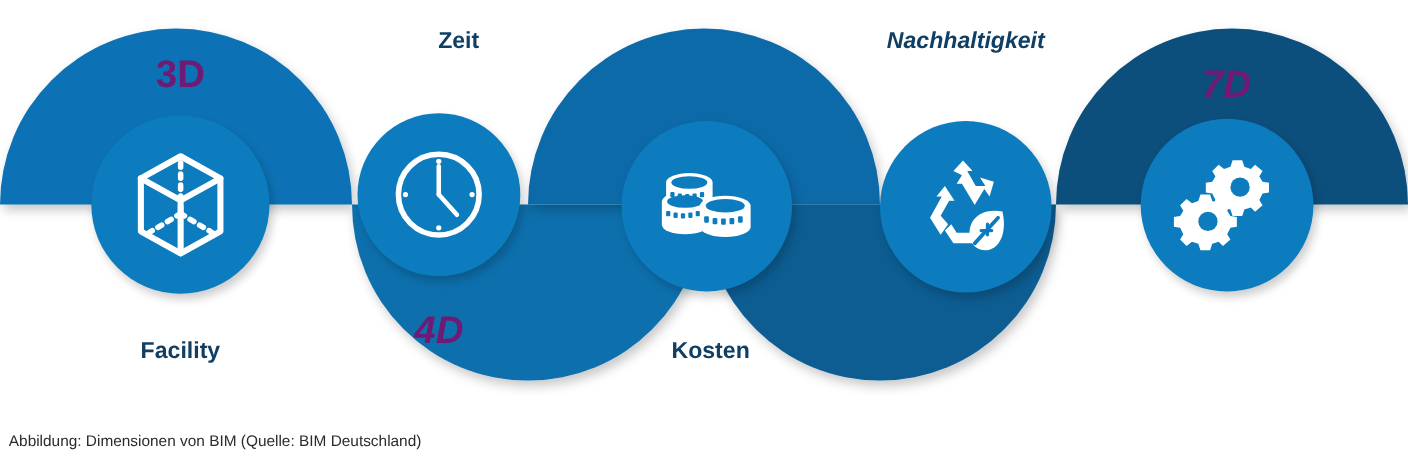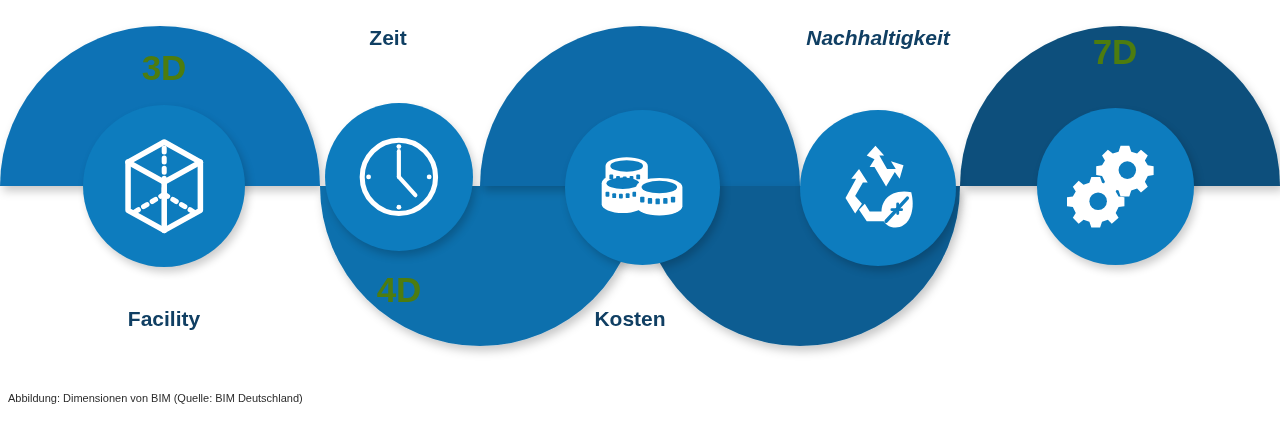--- a/index.html
+++ b/index.html
@@ -42,21 +42,21 @@
   }
 
   .node-icon {
     width: 62%;
     height: 62%;
     display: block;
   }
 
   .dim-label {
     position: absolute;
-    color: #4d7c0f;
+    color: #701a75;
     font-weight: bold;
     font-size: 35px;
     letter-spacing: 0px;
     text-align: center;
     white-space: nowrap;
     line-height: 1;
   }
 
   .name-label {
     position: absolute;
@@ -66,21 +66,21 @@
     text-align: center;
     white-space: nowrap;
     line-height: 1.18;
   }
 
   .caption {
     position: absolute;
     left: 8px;
     top: 392px;
     color: #2b2b2b;
-    font-size: 11px;
+    font-size: 14px;
     font-weight: normal;
     white-space: nowrap;
   }
 </style>
 </head>
 <body>
 
 <div id="figure">
 
   <svg class="wave-svg" viewBox="0 0 1280 380" preserveAspectRatio="none">
@@ -197,30 +197,30 @@
       <circle cx="62" cy="33" r="9" fill="#0d7cbe"></circle>
       <g fill="#ffffff">
         <path d="M36 46 l6 2 l4 -4 l7 6 l-3 5 l3 5 l6 1 l0 9 l-6 1 l-3 6 l3 5 l-7 6 l-4 -4 l-6 2 l-2 6 l-9 0 l-2 -6 l-6 -2 l-5 4 l-6 -6 l3 -5 l-3 -6 l-6 -1 l0 -9 l6 -1 l3 -5 l-3 -5 l6 -6 l5 4 l6 -2 l2 -6 l9 0 z"></path>
       </g>
       <circle cx="32" cy="65" r="9" fill="#0d7cbe"></circle>
     </svg>
   </div>
 
   <div class="dim-label" style="left:104px; top:50px; width:120px;">3D</div>
 
-  <div class="dim-label" style="left:339px; top:272px; width:120px;">4D</div>
-
-
-
-  <div class="dim-label" style="left:1055px; top:34px; width:120px;">7D</div>
+  <div class="dim-label" style="left:339px; top:283px; width:120px;font-style:italic;">4D</div>
+
+
+
+  <div class="dim-label" style="left:1055px; top:59px; width:120px;font-style:italic;">7D</div>
 
   <div class="name-label" style="left:74px; top:307px; width:180px;">Facility</div>
 
-  <div class="name-label" style="left:298px; top:26px; width:180px;">Zeit</div>
-
-  <div class="name-label" style="left:540px; top:307px; width:180px;">Kosten</div>
+  <div class="name-label" style="left:327px; top:26px; width:180px;">Zeit</div>
+
+  <div class="name-label" style="left:556px; top:307px; width:180px;">Kosten</div>
 
   <div class="name-label" style="left:768px; top:26px; width:220px;font-style:italic;">Nachhaltigkeit</div>
 
 
   <div class="caption">Abbildung: Dimensionen von BIM (Quelle: BIM Deutschland)</div>
 
 </div>
 
 </body></html>

